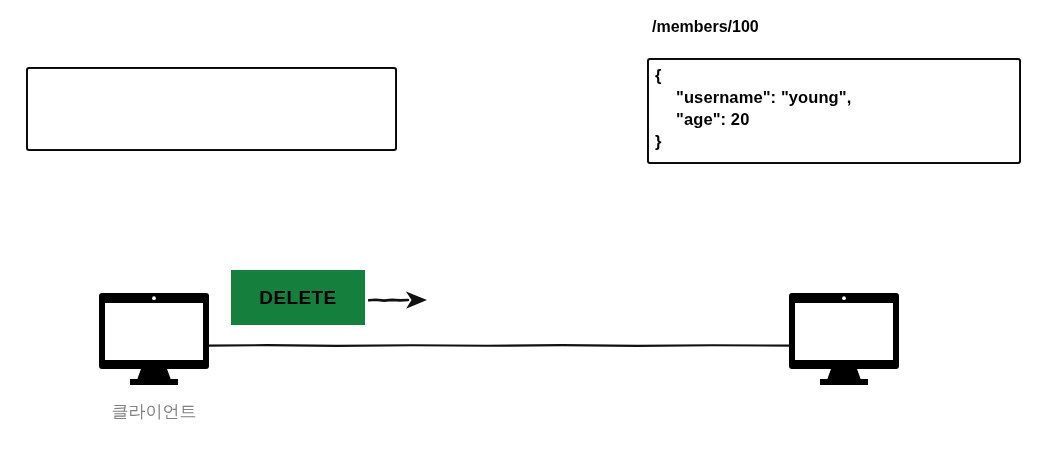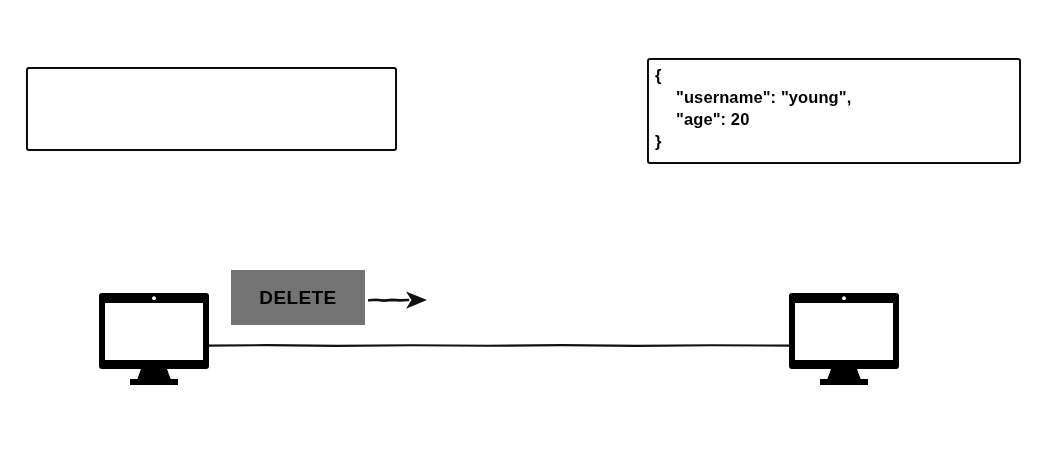--- a/index.html
+++ b/index.html
@@ -168,31 +168,32 @@
     width: 110px;
   }
 </style>
 </head>
 <body>
 
 <div id="canvas" style="background: rgb(255, 255, 255);">
 
   <div class="sketch-box" id="request-box"></div>
 
+  <div id="response-path">/members/100</div>
   <div class="sketch-box" id="response-box"></div>
   <div class="box-text" id="response-brace-open">{</div>
   <div class="box-text" id="response-prop-1">"username": "young",</div>
   <div class="box-text" id="response-prop-2">"age": 20</div>
   <div class="box-text" id="response-brace-close">}</div>
 
   <svg id="connection-line" viewBox="0 0 586 3" preserveAspectRatio="none">
     <path d="M0 1.6 L60 1.1 L130 1.9 L205 1.2 L280 1.8 L355 1.1 L430 1.9 L505 1.2 L586 1.6" stroke="#111111" stroke-width="2.1" fill="none" stroke-linecap="round"></path>
   </svg>
 
-  <div id="method-badge" style="background: #737373;">
+  <div id="method-badge" style="background: #15803d;">
     <span id="method-badge-label" style="color: rgb(0, 0, 0);">DELETE</span>
   </div>
 
   <svg id="flow-arrow" viewBox="0 0 62 24">
     <path d="M1 12.3 L8 11.8 L16 12.6 L24 11.9 L32 12.4 L40 12.0" stroke="#111111" stroke-width="2.6" fill="none" stroke-linecap="round"></path>
     <path d="M38 3.5 L59 12.1 L38 20.7 L43.5 12.1 Z" fill="#111111"></path>
   </svg>
 
   <svg class="monitor" id="client-monitor" viewBox="0 0 110 92">
     <rect x="0" y="0" width="110" height="76" rx="3" fill="#000000"></rect>
@@ -203,14 +204,15 @@
   </svg>
 
   <svg class="monitor" id="server-monitor" viewBox="0 0 110 92">
     <rect x="0" y="0" width="110" height="76" rx="3" fill="#000000"></rect>
     <rect x="6" y="10" width="98" height="57" fill="#ffffff"></rect>
     <circle cx="55" cy="5.2" r="1.9" fill="#ffffff"></circle>
     <path d="M42 76 L68 76 L72 87 L38 87 Z" fill="#000000"></path>
     <rect x="31" y="86" width="48" height="6" fill="#000000"></rect>
   </svg>
 
+  <div class="node-label" id="client-label" style="color: rgb(128, 128, 128);">클라이언트</div>
 
 </div>
 
 </body></html>

